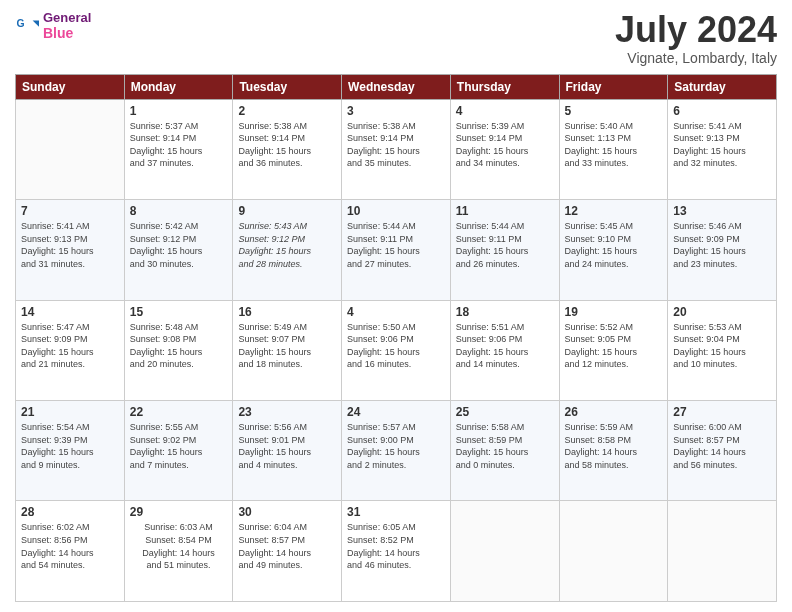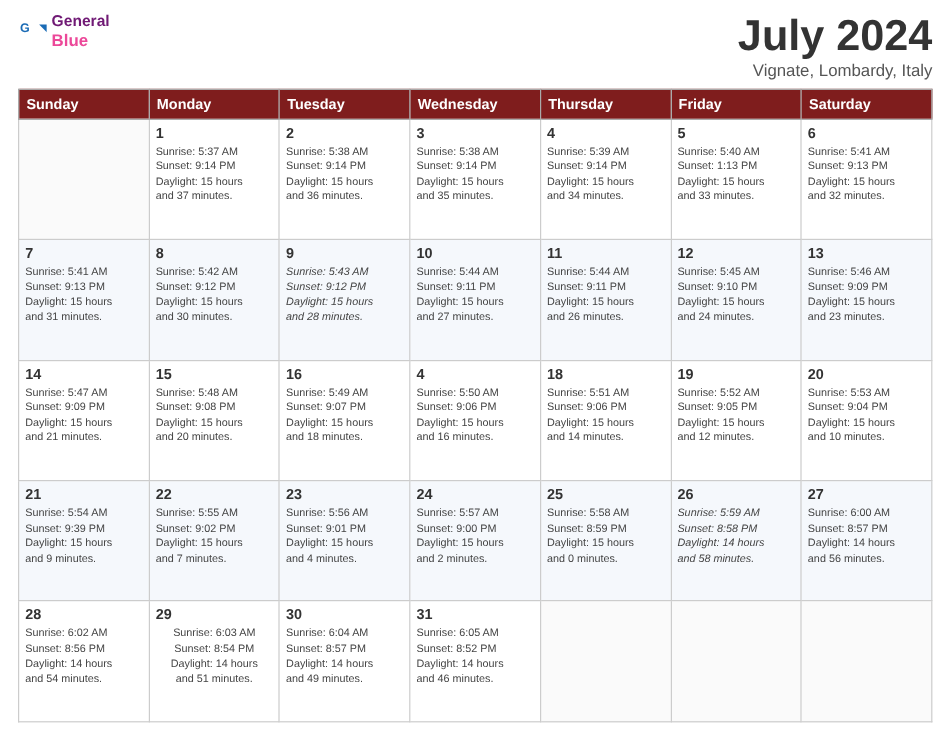--- a/index.html
+++ b/index.html
@@ -298,21 +298,21 @@
           </td>
           <td>
             <div class="day-num">25</div>
             <div class="day-info" style="white-space: pre-line;">Sunrise: 5:58 AM
 Sunset: 8:59 PM
 Daylight: 15 hours
 and 0 minutes.</div>
           </td>
           <td>
             <div class="day-num">26</div>
-            <div class="day-info" style="white-space: pre-line; font-style: italic;">Sunrise: 5:59 AM
+            <div class="day-info" style="white-space: pre-line;">Sunrise: 5:59 AM
 Sunset: 8:58 PM
 Daylight: 14 hours
 and 58 minutes.</div>
           </td>
           <td>
             <div class="day-num">27</div>
             <div class="day-info" style="white-space: pre-line;">Sunrise: 6:00 AM
 Sunset: 8:57 PM
 Daylight: 14 hours
 and 56 minutes.</div>

